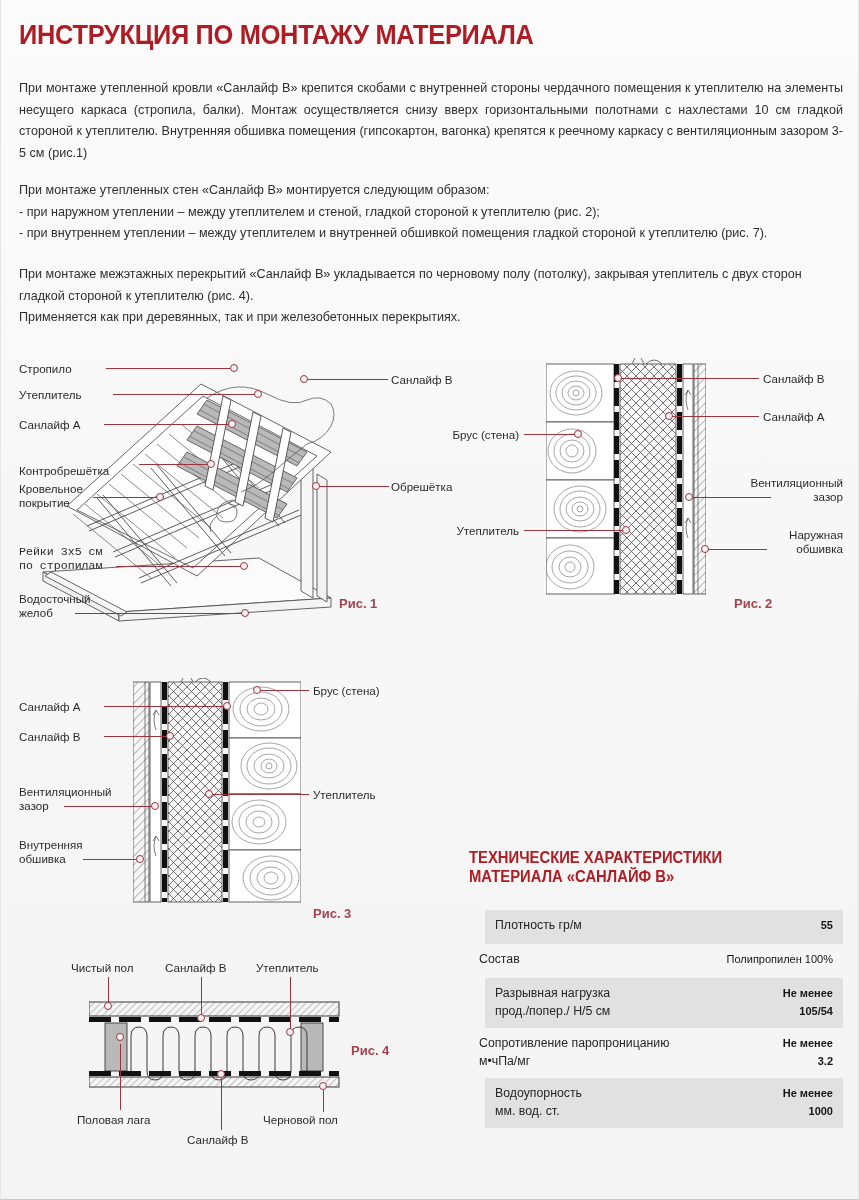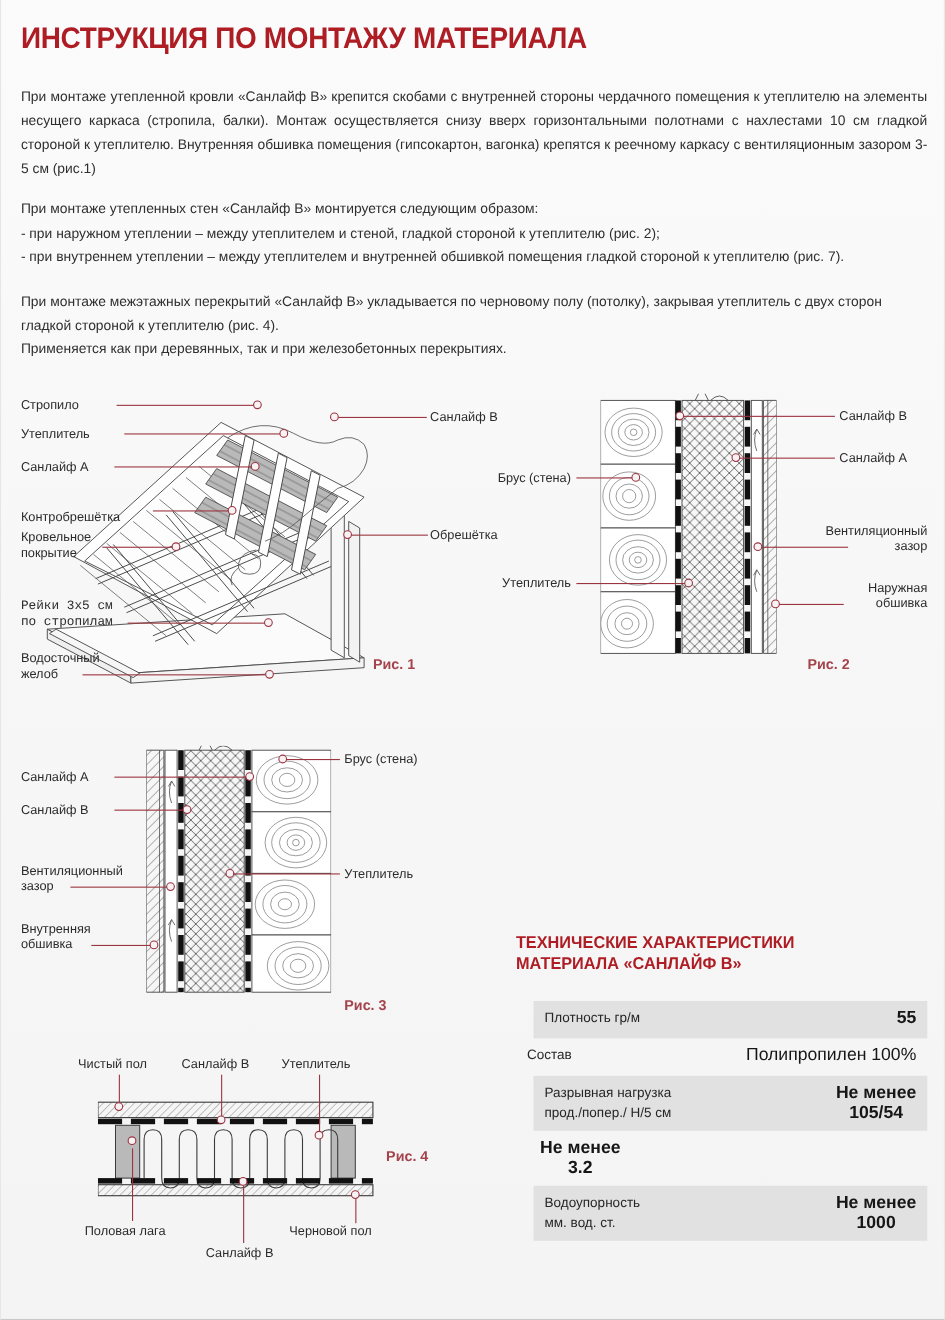--- a/index.html
+++ b/index.html
@@ -95,22 +95,22 @@
     display: flex; justify-content: space-between; align-items: flex-start;
     padding: 7px 10px 8px 10px;
     min-height: 34px;
   }
   .srow.shaded { background: #e1e1e1; margin-left: 16px; }
   .srow .sname {
     font-size: 12.3px; line-height: 17.5px; color: #262626;
     white-space: pre-line; text-align: left;
   }
   .srow .sval {
-    font-size: 16px; line-height: 17.5px; color: #161616;
-    white-space: pre-line; text-align: center; font-weight: bold;
+    font-size: 11px; line-height: 17.5px; color: #161616;
+    white-space: pre-line; text-align: right; font-weight: bold;
     padding-left: 12px;
   }
   .srow.plain .sval { font-weight: normal; }
 </style>
 </head>
 <body>
 
 <div id="page">
 
   <div id="main-title">ИНСТРУКЦИЯ ПО МОНТАЖУ МАТЕРИАЛА</div>
@@ -527,20 +527,22 @@
         <div class="sname">Состав</div>
         <div class="sval">Полипропилен 100%</div>
       </div>
       <div class="srow shaded">
         <div class="sname">Разрывная нагрузка
 прод./попер./ Н/5 см</div>
         <div class="sval">Не менее
 105/54</div>
       </div>
       <div class="srow">
+        <div class="sname">Сопротивление паропроницанию
+м•чПа/мг</div>
         <div class="sval">Не менее
 3.2</div>
       </div>
       <div class="srow shaded">
         <div class="sname">Водоупорность
 мм. вод. ст.</div>
         <div class="sval">Не менее
 1000</div>
       </div>
     </div>

